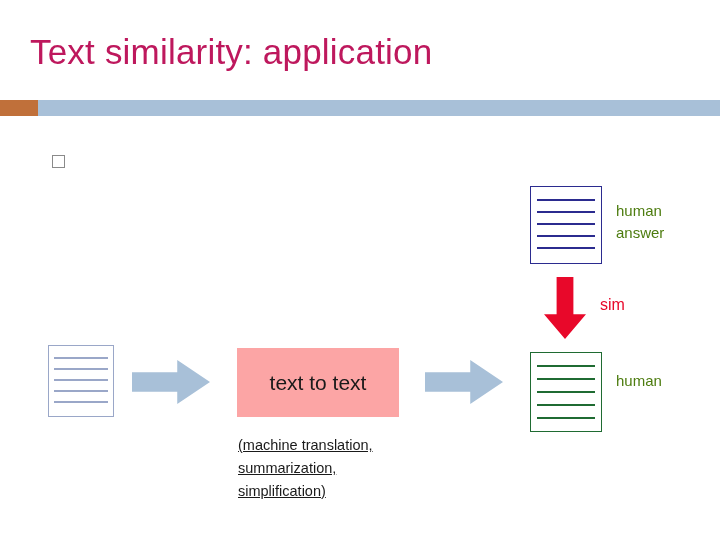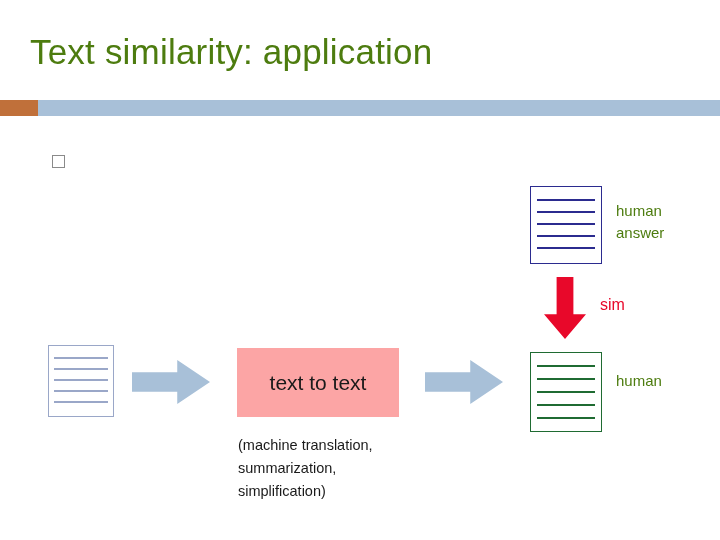--- a/index.html
+++ b/index.html
@@ -21,21 +21,21 @@
     height: 540px;
     background: #ffffff;
   }
 
   
   .slide-title {
     position: absolute;
     left: 30px;
     top: 32px;
     font-size: 35px;
-    color: #4d7c0f;
+    color: #be185d;
     font-weight: normal;
     letter-spacing: 0.2px;
     white-space: nowrap;
     text-align: center;
   }
 
   
   .band {
     position: absolute;
     left: 0;
@@ -156,20 +156,21 @@
   }
 
   .proc-caption {
     position: absolute;
     left: 238px;
     top: 434px;
     width: 185px;
     font-size: 14.5px;
     color: #1a1a1a;
     line-height: 1.58;
+    text-decoration: underline;
   }
   
   .harrow {
     position: absolute;
     background: #a8c0d8;
     clip-path: polygon(0% 28%, 58% 28%, 58% 0%, 100% 50%, 58% 100%, 58% 72%, 0% 72%);
   }
   .harrow-1 {
     left: 132px;
     top: 360px;

